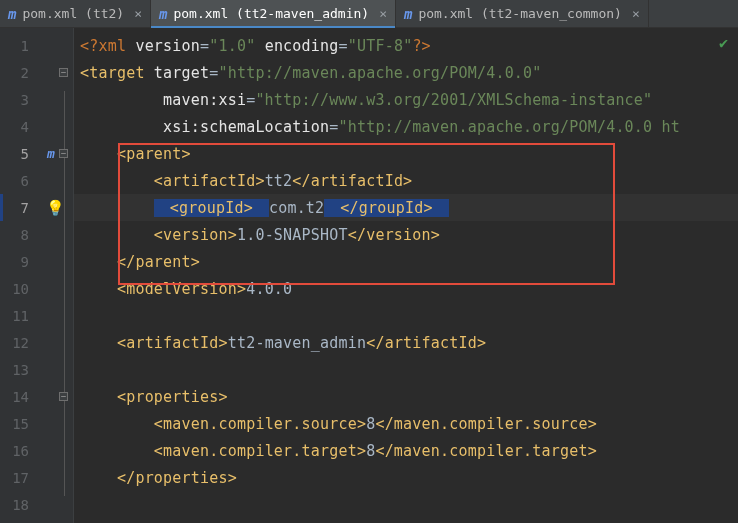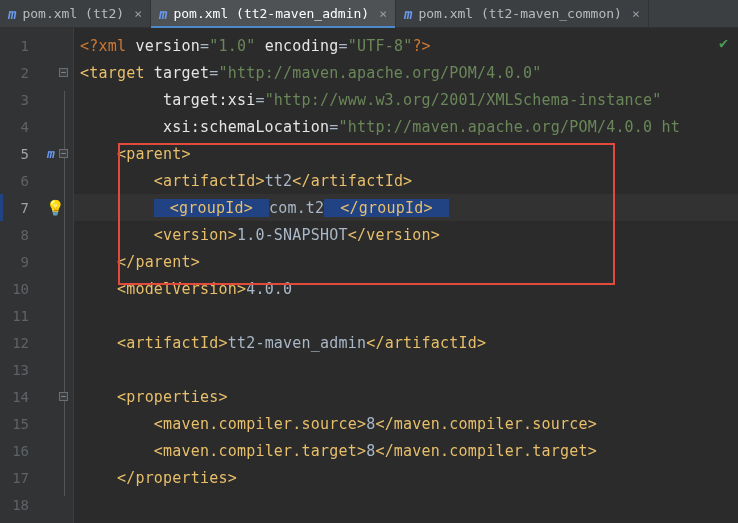--- a/index.html
+++ b/index.html
@@ -270,21 +270,21 @@
   <div class="fold-col">
     <div class="fold-minus" style="top:calc(27px*1 + 9px)">−</div>
     <div class="fold-line" style="top:calc(27px*2 + 5px); height:calc(27px*15)"></div>
     <div class="fold-minus" style="top:calc(27px*4 + 9px)">−</div>
     <div class="fold-minus" style="top:calc(27px*13 + 9px)">−</div>
   </div>
 
   <div class="code">
     <div class="cline"><span class="p">&lt;?</span><span class="p">xml</span><span class="a"> </span><span class="a">version</span><span class="eq">=</span><span class="s">"1.0"</span><span class="a"> </span><span class="a">encoding</span><span class="eq">=</span><span class="s">"UTF-8"</span><span class="p">?&gt;</span></div>
     <div class="cline"><span class="t">&lt;</span><span class="t">target</span><span class="a"> </span><span class="a">target</span><span class="eq">=</span><span class="s">"http://maven.apache.org/POM/4.0.0"</span></div>
-    <div class="cline"><span class="a">         </span><span class="a">target:xsi</span><span class="eq">=</span><span class="s">"http://www.w3.org/2001/XMLSchema-instance"</span></div>
+    <div class="cline"><span class="a">         </span><span class="a">maven:xsi</span><span class="eq">=</span><span class="s">"http://www.w3.org/2001/XMLSchema-instance"</span></div>
     <div class="cline"><span class="a">         </span><span class="a">xsi:schemaLocation</span><span class="eq">=</span><span class="s">"http://maven.apache.org/POM/4.0.0 ht</span></div>
     <div class="cline"><span class="a">    </span><span class="t">&lt;parent&gt;</span></div>
     <div class="cline"><span class="a">        </span><span class="t">&lt;artifactId&gt;</span><span class="v">tt2</span><span class="t">&lt;/artifactId&gt;</span></div>
     <div class="cline caret-line"><span class="a">        </span><span class="t grpHi">&lt;groupId&gt;</span><span class="v">com.t2</span><span class="t grpHi">&lt;/groupId&gt;</span></div>
     <div class="cline"><span class="a">        </span><span class="t">&lt;version&gt;</span><span class="v">1.0-SNAPSHOT</span><span class="t">&lt;/version&gt;</span></div>
     <div class="cline"><span class="a">    </span><span class="t">&lt;/parent&gt;</span></div>
     <div class="cline"><span class="a">    </span><span class="t">&lt;modelVersion&gt;</span><span class="v">4.0.0</span></div>
     <div class="cline"></div>
     <div class="cline"><span class="a">    </span><span class="t">&lt;artifactId&gt;</span><span class="v">tt2-maven_admin</span><span class="t">&lt;/artifactId&gt;</span></div>
     <div class="cline"></div>

